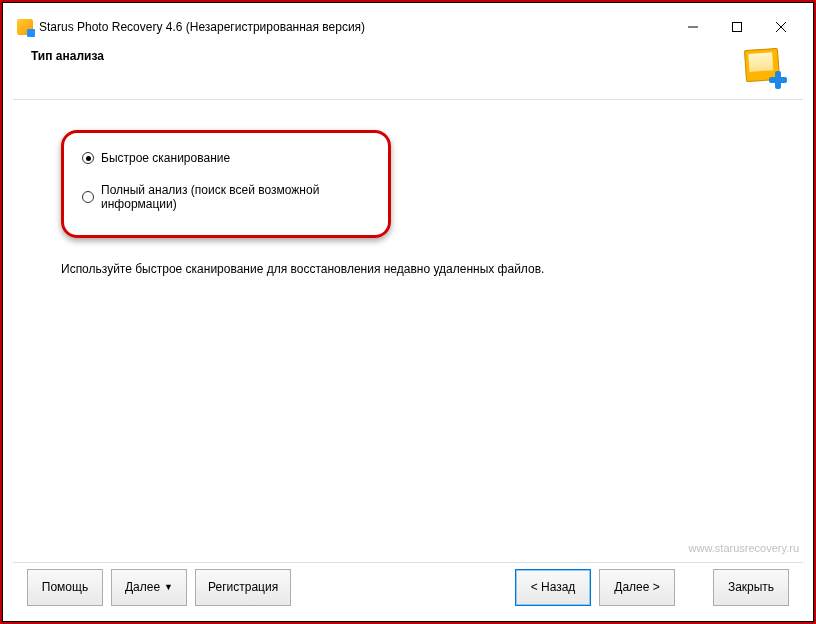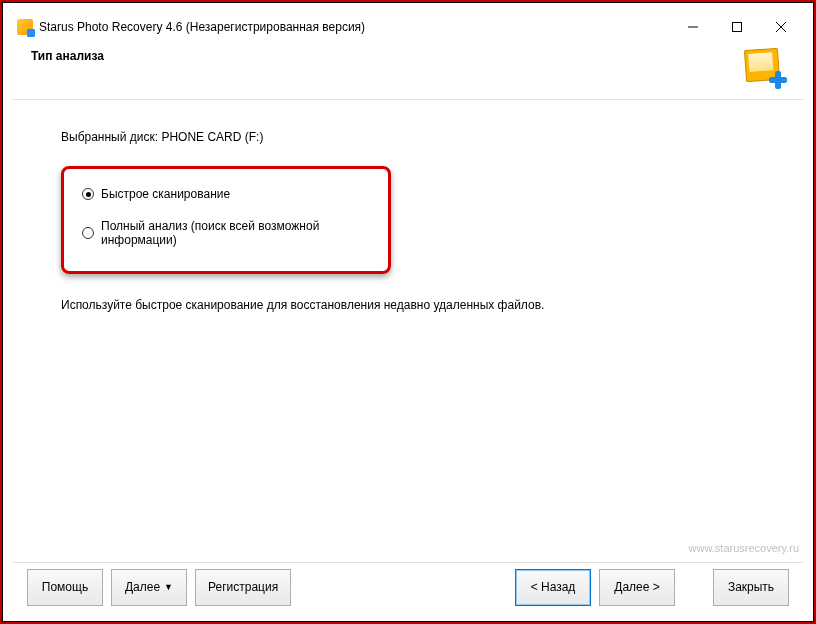--- a/index.html
+++ b/index.html
@@ -111,21 +111,21 @@
   .blue-plus::after{ left:0; top:6px; width:18px; height:6px;}
   
   .content {
     flex:1;
     position: relative;
     padding: 30px 48px 10px 48px;
   }
   .disk-line { font-size:12px; margin-bottom:22px; color:#000;}
   .highlight-box {
     border: 3px solid #d40000;
-    border-radius: 8px;
+    border-radius: 16px;
     padding: 18px 14px 24px 18px;
     width: 330px;
     position: relative;
     box-shadow: 0 3px 6px rgba(0,0,0,0.35);
     margin-bottom: 24px;
   }
   .radio-row {
     display:flex; align-items:center;
     margin-bottom: 18px;
     font-size:12px;
@@ -211,21 +211,20 @@
         </div>
         <div class="header-icon">
           <div class="photo-frame">
               <div class="photo-inner"></div>
             </div>
           <div class="blue-plus"></div>
         </div>
       </div>
 
       <div class="content">
-        <div class="disk-line">Выбранный диск: PHONE CARD (F:)</div>
 
         <div class="highlight-box">
           <label class="radio-row">
             <span class="radio-circle">
                 <span class="radio-dot"></span>
               </span>
             <span>Быстрое сканирование</span>
           </label>
           <label class="radio-row">
             <span class="radio-circle"></span>

